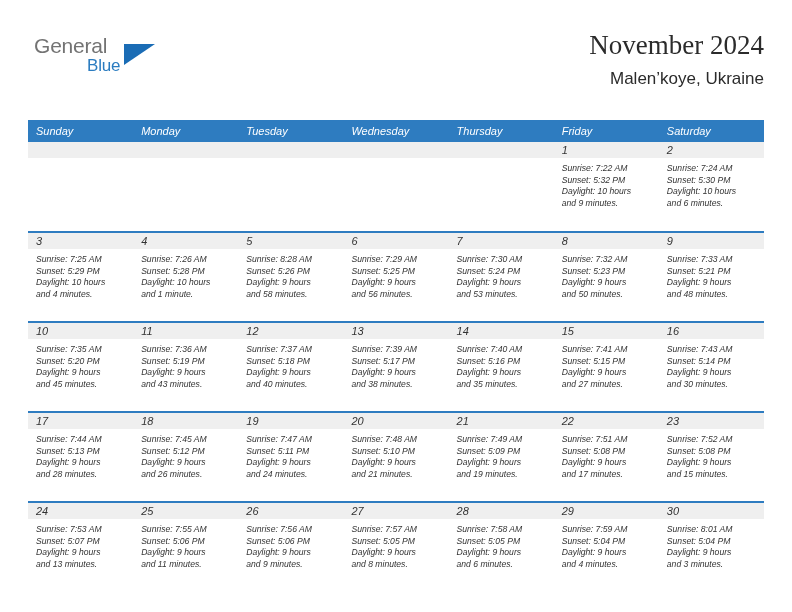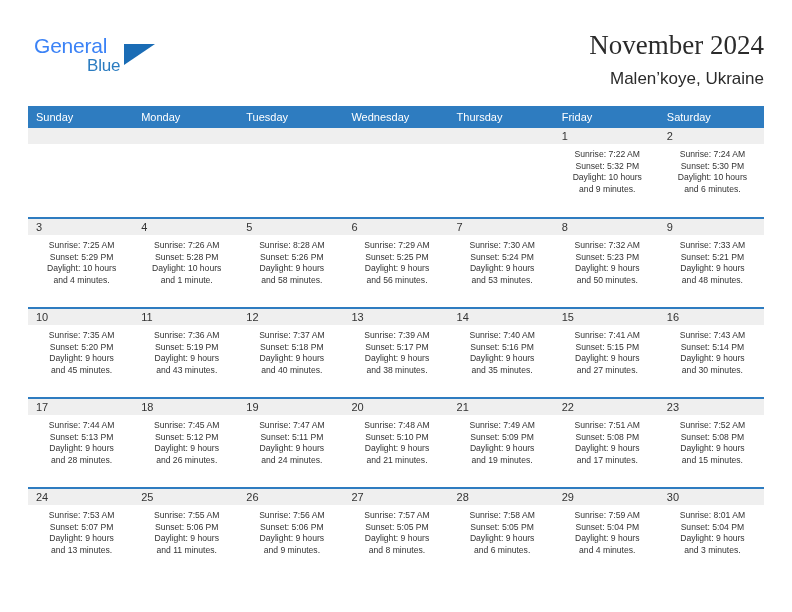--- a/index.html
+++ b/index.html
@@ -33,21 +33,21 @@
     left: 0;
     top: 6px;
     width: 190px;
     height: 56px;
   }
   .logo-general {
     position: absolute;
     left: 6px;
     top: 0px;
     font-size: 21px;
-    color: #3b82f6;
+    color: #737373;
     letter-spacing: -0.2px;
     font-family: "Liberation Sans", sans-serif;
   }
   .logo-blue {
     position: absolute;
     left: 59px;
     top: 22px;
     font-size: 17px;
     color: #2b7cc0;
     letter-spacing: -0.2px;
@@ -84,22 +84,23 @@
     font-weight: normal;
     line-height: 22px;
     margin-top: 6px;
     white-space: nowrap;
   }
 
   
   .calendar {
     position: absolute;
     left: 28px;
-    top: 106px;
+    top: 120px;
     width: 736px;
+    font-style: italic;
   }
   table.cal {
     width: 736px;
     border-collapse: collapse;
     table-layout: fixed;
   }
   table.cal th {
     background: #2e7cc0;
     color: #ffffff;
     font-size: 11px;
@@ -127,21 +128,20 @@
     line-height: 16px;
     padding-left: 8px;
     font-size: 11px;
     color: #333333;
   }
   .cellbody {
     padding: 5px 6px 0 8px;
     font-size: 8.6px;
     line-height: 11.6px;
     color: #333333;
-    text-align: center;
   }
   .cellbody div { white-space: nowrap; }
   td.empty .daynum { background: #efefef; }
   td.empty .cellbody { visibility: hidden; }
 </style>
 </head>
 <body>
 
 <div id="page">
 

